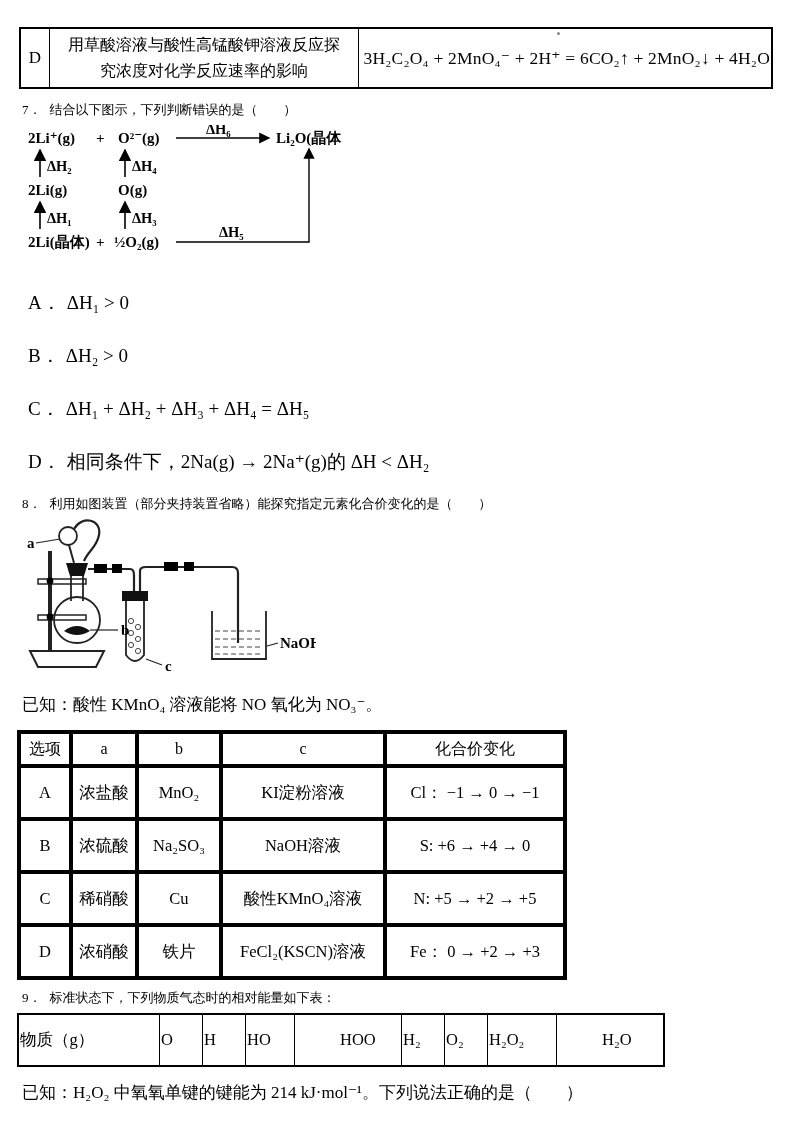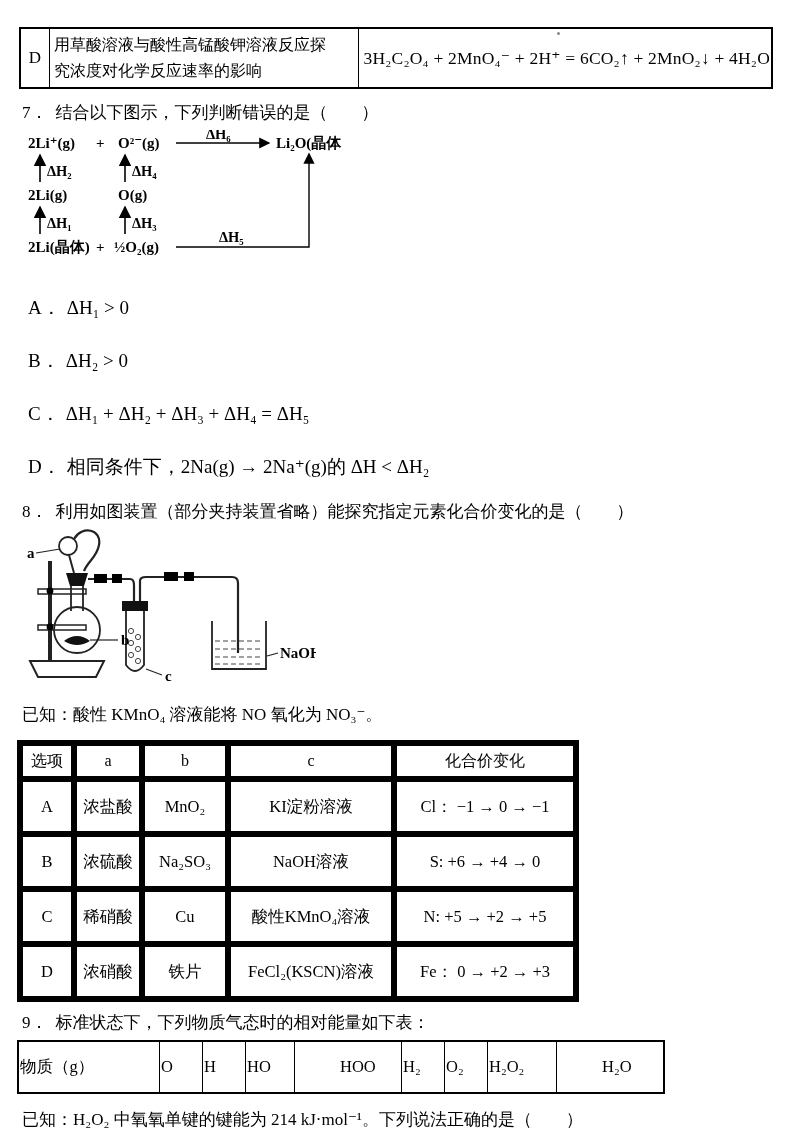--- a/index.html
+++ b/index.html
@@ -4,41 +4,41 @@
 <style>
   html,body{margin:0;padding:0;background:#fff;}
   .page{position:relative;width:800px;height:1137px;background:#fff;color:#000;
         font-family:"Liberation Serif","DejaVu Serif",serif;overflow:hidden;}
   .content{padding:27px 0 0 16px;}
 
   table{border-collapse:collapse;}
   .t1{border:2px solid #000;margin-left:3px;width:754px;table-layout:fixed;}
   .t1 td{border:1px solid #000;vertical-align:middle;}
   .t1 .d-col{width:26px;text-align:center;font-size:17px;}
-  .t1 .desc{width:300px;text-align:left;font-size:16px;line-height:26px;padding:3px 4px;}
+  .t1 .desc{width:300px;text-align:center;font-size:16px;line-height:26px;padding:3px 4px;}
   .t1 .eq{text-align:right;font-size:17.5px;letter-spacing:.2px;}
 
-  .stem{font-size:17px;margin:12px 0 0 6px;}
+  .stem{font-size:13px;margin:12px 0 0 6px;}
   .stem .qno{margin-right:8px;}
 
   .diagram{margin:6px 0 0 10px;}
   .diagram text{font-family:"Liberation Serif","DejaVu Serif",serif;font-weight:bold;font-size:15px;}
   .diagram .dh{font-size:14.5px;}
 
   .opts{margin-left:12px;}
   .opt{margin-top:27px;font-size:19px;}
   .opt-label{margin-right:6px;}
 
   .apparatus{margin:6px 0 0 10px;}
   .apparatus text{font-family:"Liberation Serif","DejaVu Serif",serif;font-weight:bold;font-size:15px;}
 
   .known{font-size:17px;margin:10px 0 0 6px;}
 
   .t8{border:2px solid #000;margin:14px 0 0 1px;width:516px;table-layout:fixed;}
-  .t8 td{border:6px solid #000000;text-align:center;vertical-align:middle;font-size:16.5px;}
+  .t8 td{border:4px solid #000000;text-align:center;vertical-align:middle;font-size:16.5px;}
   .t8 tr.hdr td{height:28px;font-size:16px;}
   .t8 tr.row td{height:47px;}
   .t8 .c0{width:46px;} .t8 .c1{width:60px;} .t8 .c2{width:78px;}
   .t8 .c3{width:158px;} .t8 .c4{width:174px;}
 
   .t9{border:2px solid #000;margin:6px 0 0 1px;width:540px;table-layout:fixed;}
   .t9 td{border:1px solid #000;text-align:left;vertical-align:middle;font-size:16.5px;height:48px;}
   .t9 .w0{width:138px;} .t9 .wS{width:40px;} .t9 .wM{width:46px;}
   .t9 .wL{width:60px;padding-left:45px;} .t9 .wXL{width:66px;}
 

